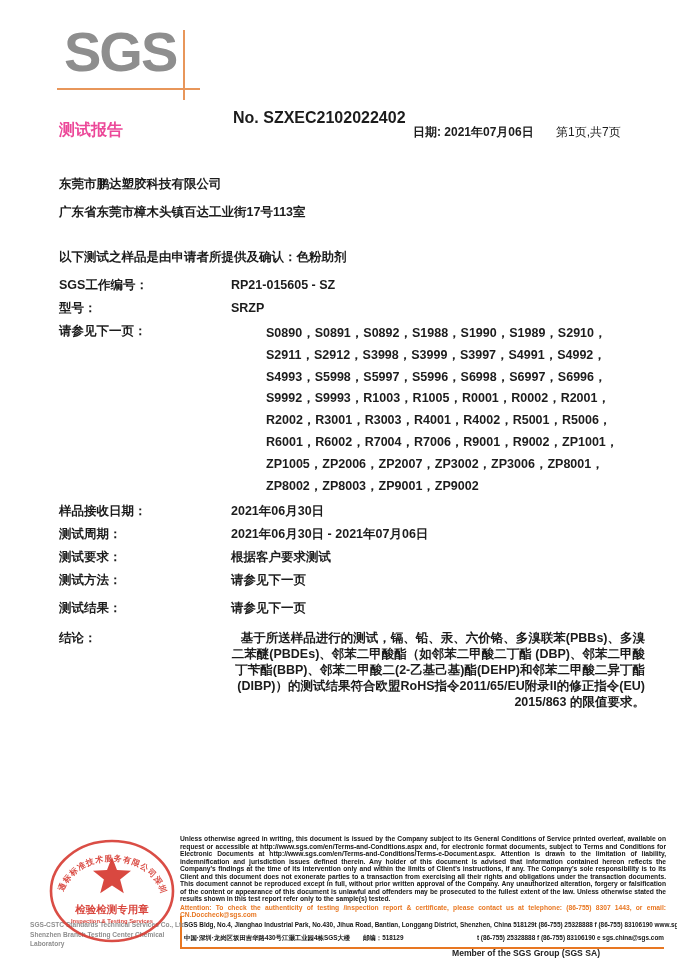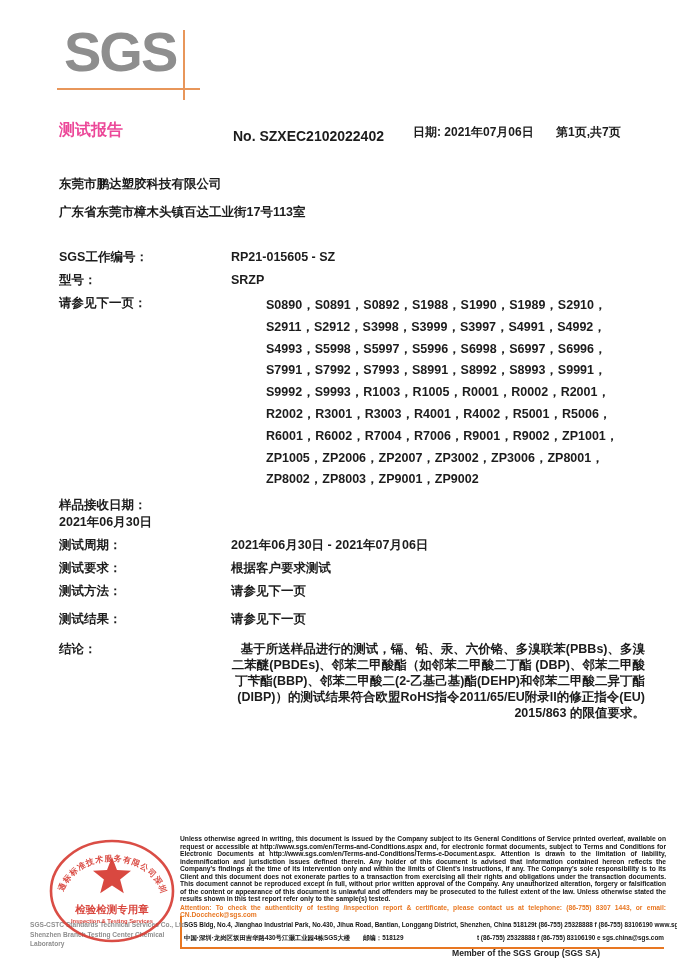--- a/index.html
+++ b/index.html
@@ -9,32 +9,32 @@
     font-family:"Liberation Sans","DejaVu Sans",sans-serif; color:#1c1c1c; overflow:hidden;
   }
   
   .sgs-logo {
     position:absolute; left:64px; top:22px;
     font-size:56px; font-weight:bold; color:#8e8e8e; letter-spacing:-2px; line-height:60px;
   }
   .logo-hline { position:absolute; left:57px; top:88px; width:143px; height:2px; background:#e8965a; }
   .logo-vline { position:absolute; left:183px; top:30px; width:2px; height:70px; background:#e8965a; }
   .doc-title { position:absolute; left:59px; top:120px; font-size:16px; font-weight:bold; color:#ec4899; }
-  .report-no { position:absolute; left:233px; top:128px; font-size:14px; font-weight:bold; }
+  .report-no { position:absolute; left:233px; top:109px; font-size:16px; font-weight:bold; }
   .report-date { position:absolute; left:413px; top:124px; font-size:12px; font-weight:bold;text-align:right; }
-  .page-info { position:absolute; left:556px; top:124px; font-size:12px; font-weight:bold; }
+  .page-info { position:absolute; left:556px; top:124px; font-size:12px; font-weight:normal; }
   .applicant { position:absolute; left:59px; top:170px; font-size:12.5px; font-weight:bold; line-height:28px; }
   
   .body-block { position:absolute; left:59px; top:249px; width:586px; font-size:12.5px; font-weight:bold; color:#1c1c1c; }
   .intro { margin-bottom:11px; line-height:17px; }
   .frow { display:flex; margin-bottom:6px; line-height:17px; }
   .frow .lbl { width:172px; flex:none; }
   .frow .val { flex:1; }
   .ref-lines .ref-line { line-height:21.8px;margin-left:35px; }
-  .frow.gap-top { margin-top:3px;flex-direction:column; }
+  .frow.gap-top { margin-top:3px; }
   .frow.method-row { margin-bottom:11px; }
   .frow.result-row { margin-bottom:13px; }
   .conclusion-text { line-height:16px; text-align:right; }
   
   .stamp { position:absolute; left:42px; top:835px; z-index:2; }
   .footer-co { position:absolute; left:30px; top:920px; z-index:1; font-size:6.6px; line-height:9.5px; color:#8f8f8f; font-weight:bold; width:165px; }
   .disclaimer {
     position:absolute; left:180px; top:835px; width:486px;
     font-size:6.7px; line-height:7.55px; font-weight:bold; color:#161616; text-align:justify;
   }
@@ -58,38 +58,38 @@
   <div class="report-no">No. SZXEC2102022402</div>
   <div class="report-date">日期: 2021年07月06日</div>
   <div class="page-info">第1页,共7页</div>
 
   <div class="applicant">
     <div>东莞市鹏达塑胶科技有限公司</div>
     <div>广东省东莞市樟木头镇百达工业街17号113室</div>
   </div>
 
   <div class="body-block">
+    <div class="intro">以下测试之样品是由申请者所提供及确认：色粉助剂</div>
 
     <div class="frow">
       <div class="lbl">SGS工作编号：</div>
       <div class="val">RP21-015605 - SZ</div>
     </div>
 
     <div class="frow">
       <div class="lbl">型号：</div>
       <div class="val">SRZP</div>
     </div>
 
     <div class="frow">
       <div class="lbl">请参见下一页：</div>
       <div class="val ref-lines">
         <div class="ref-line">S0890，S0891，S0892，S1988，S1990，S1989，S2910，</div>
         <div class="ref-line">S2911，S2912，S3998，S3999，S3997，S4991，S4992，</div>
         <div class="ref-line">S4993，S5998，S5997，S5996，S6998，S6997，S6996，</div>
-        <div class="ref-line">S7991，S7992，S7993，S8991，S8992，S8993，S9991，</div>
         <div class="ref-line">S9992，S9993，R1003，R1005，R0001，R0002，R2001，</div>
         <div class="ref-line">R2002，R3001，R3003，R4001，R4002，R5001，R5006，</div>
         <div class="ref-line">R6001，R6002，R7004，R7006，R9001，R9002，ZP1001，</div>
         <div class="ref-line">ZP1005，ZP2006，ZP2007，ZP3002，ZP3006，ZP8001，</div>
         <div class="ref-line">ZP8002，ZP8003，ZP9001，ZP9002</div>
       </div>
     </div>
 
     <div class="frow gap-top">
       <div class="lbl">样品接收日期：</div>

